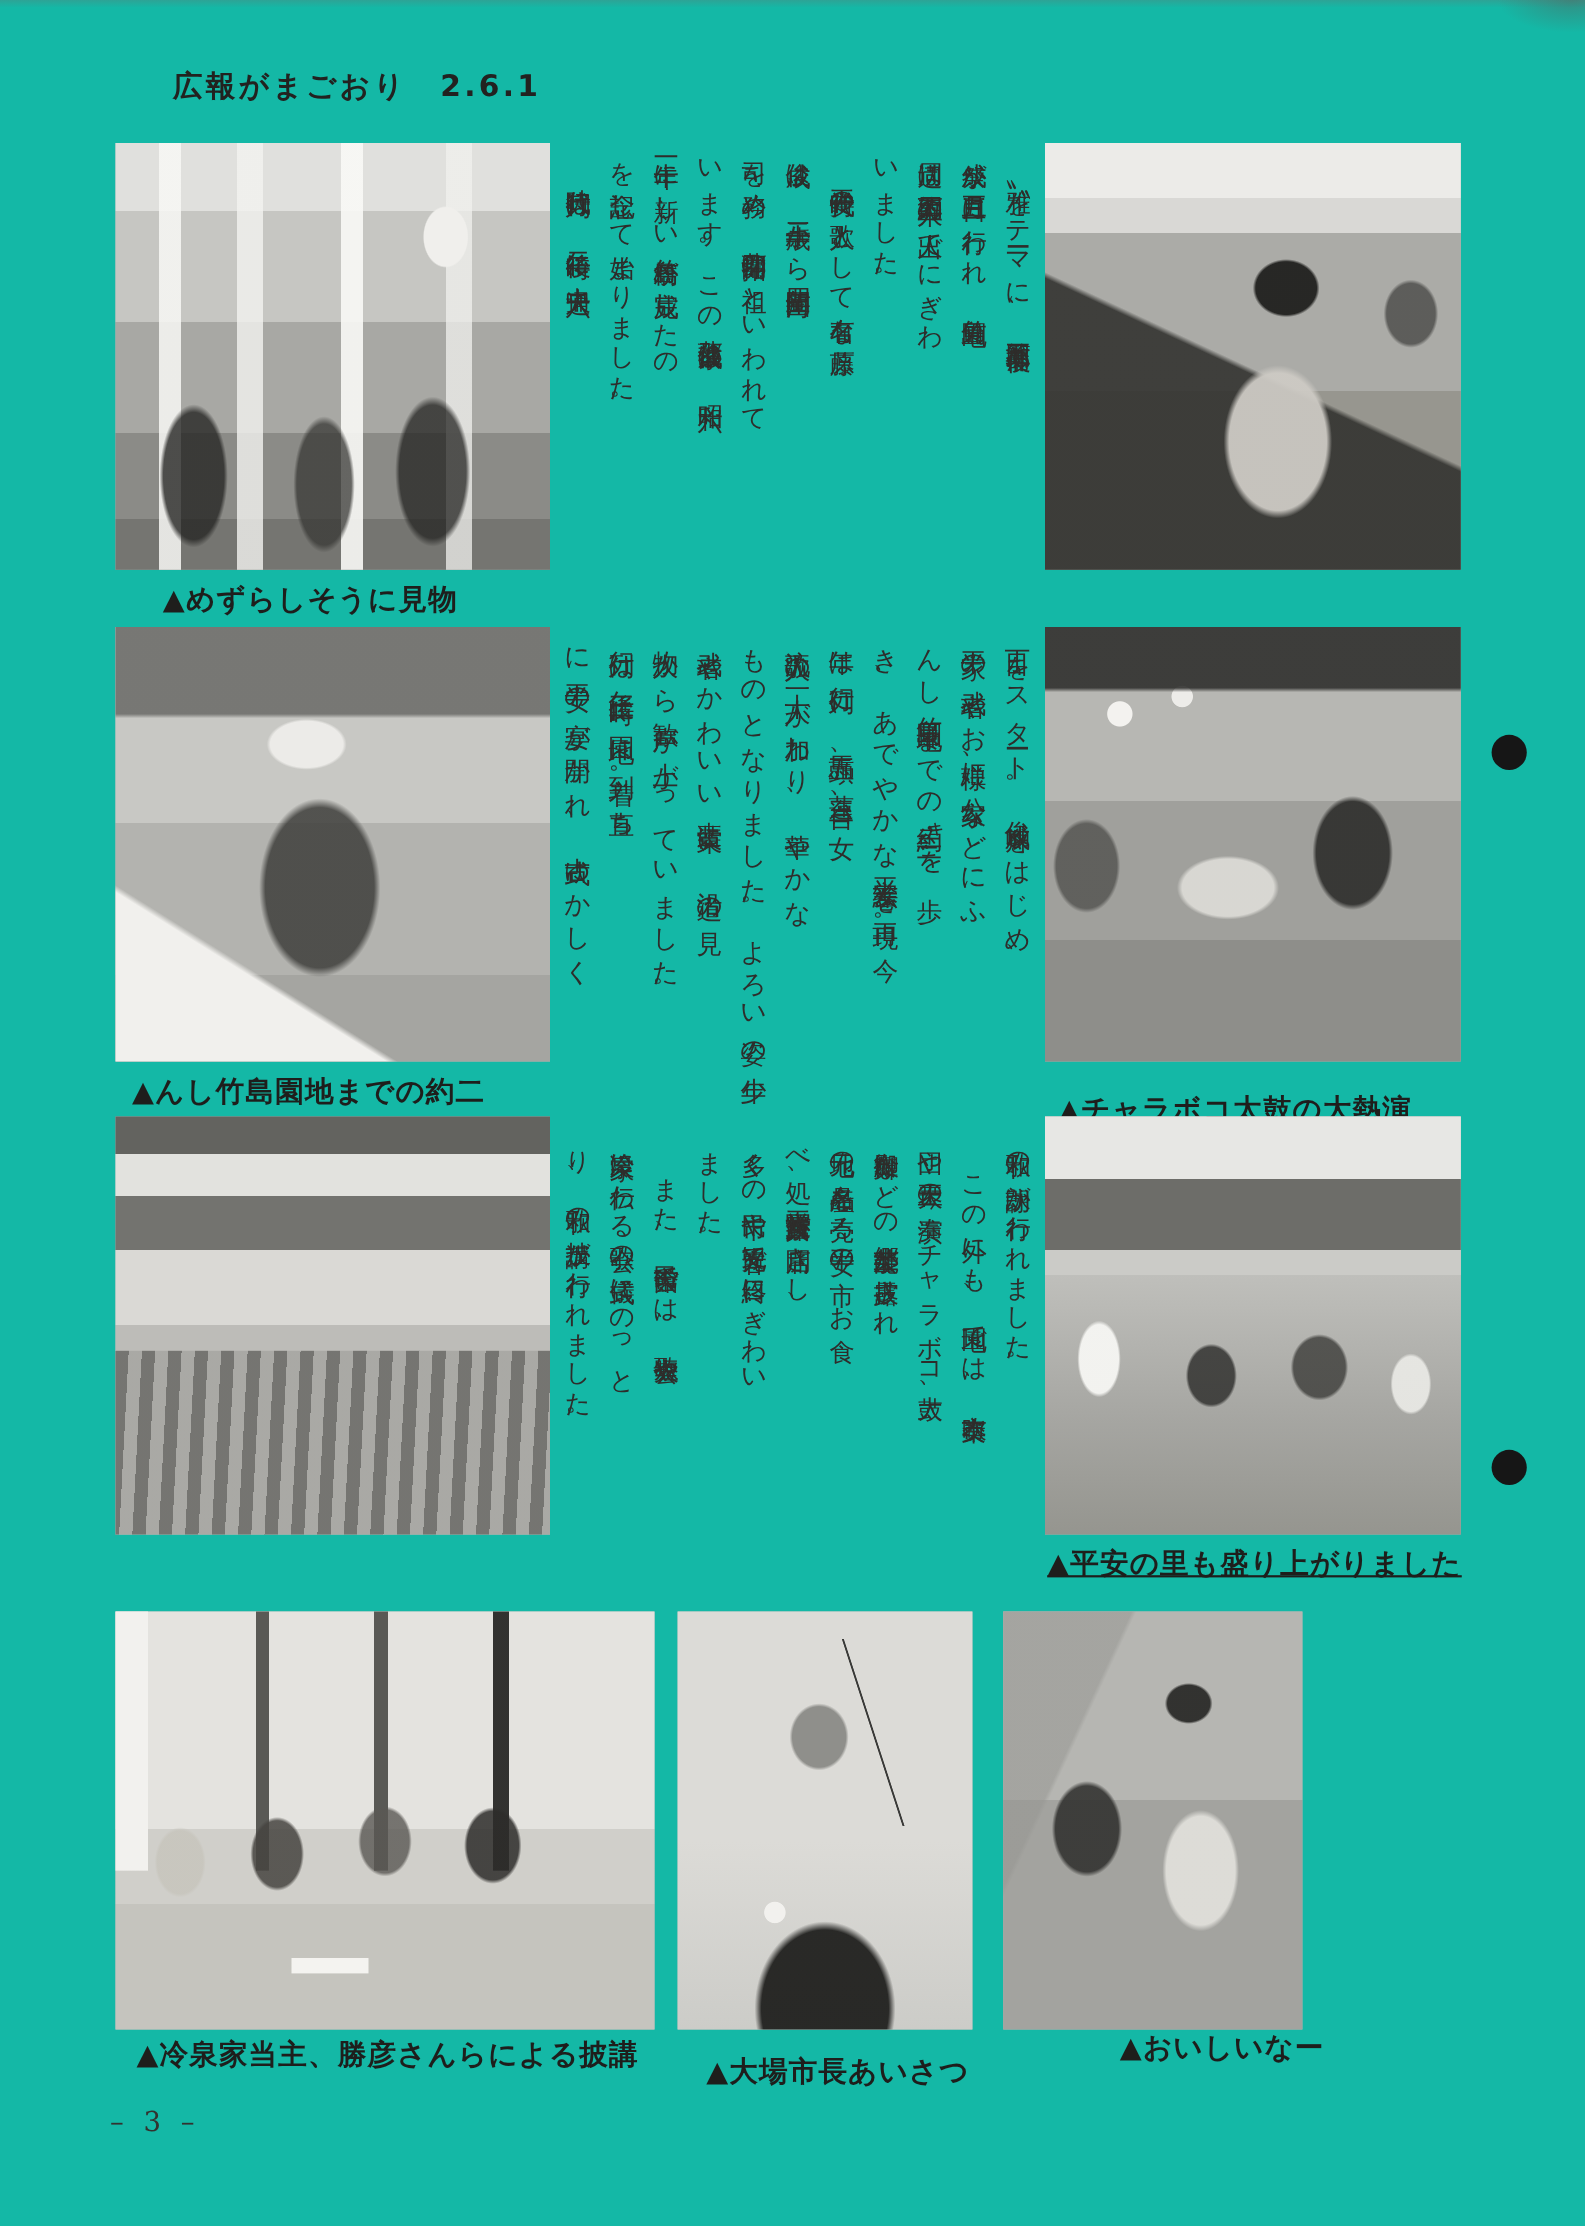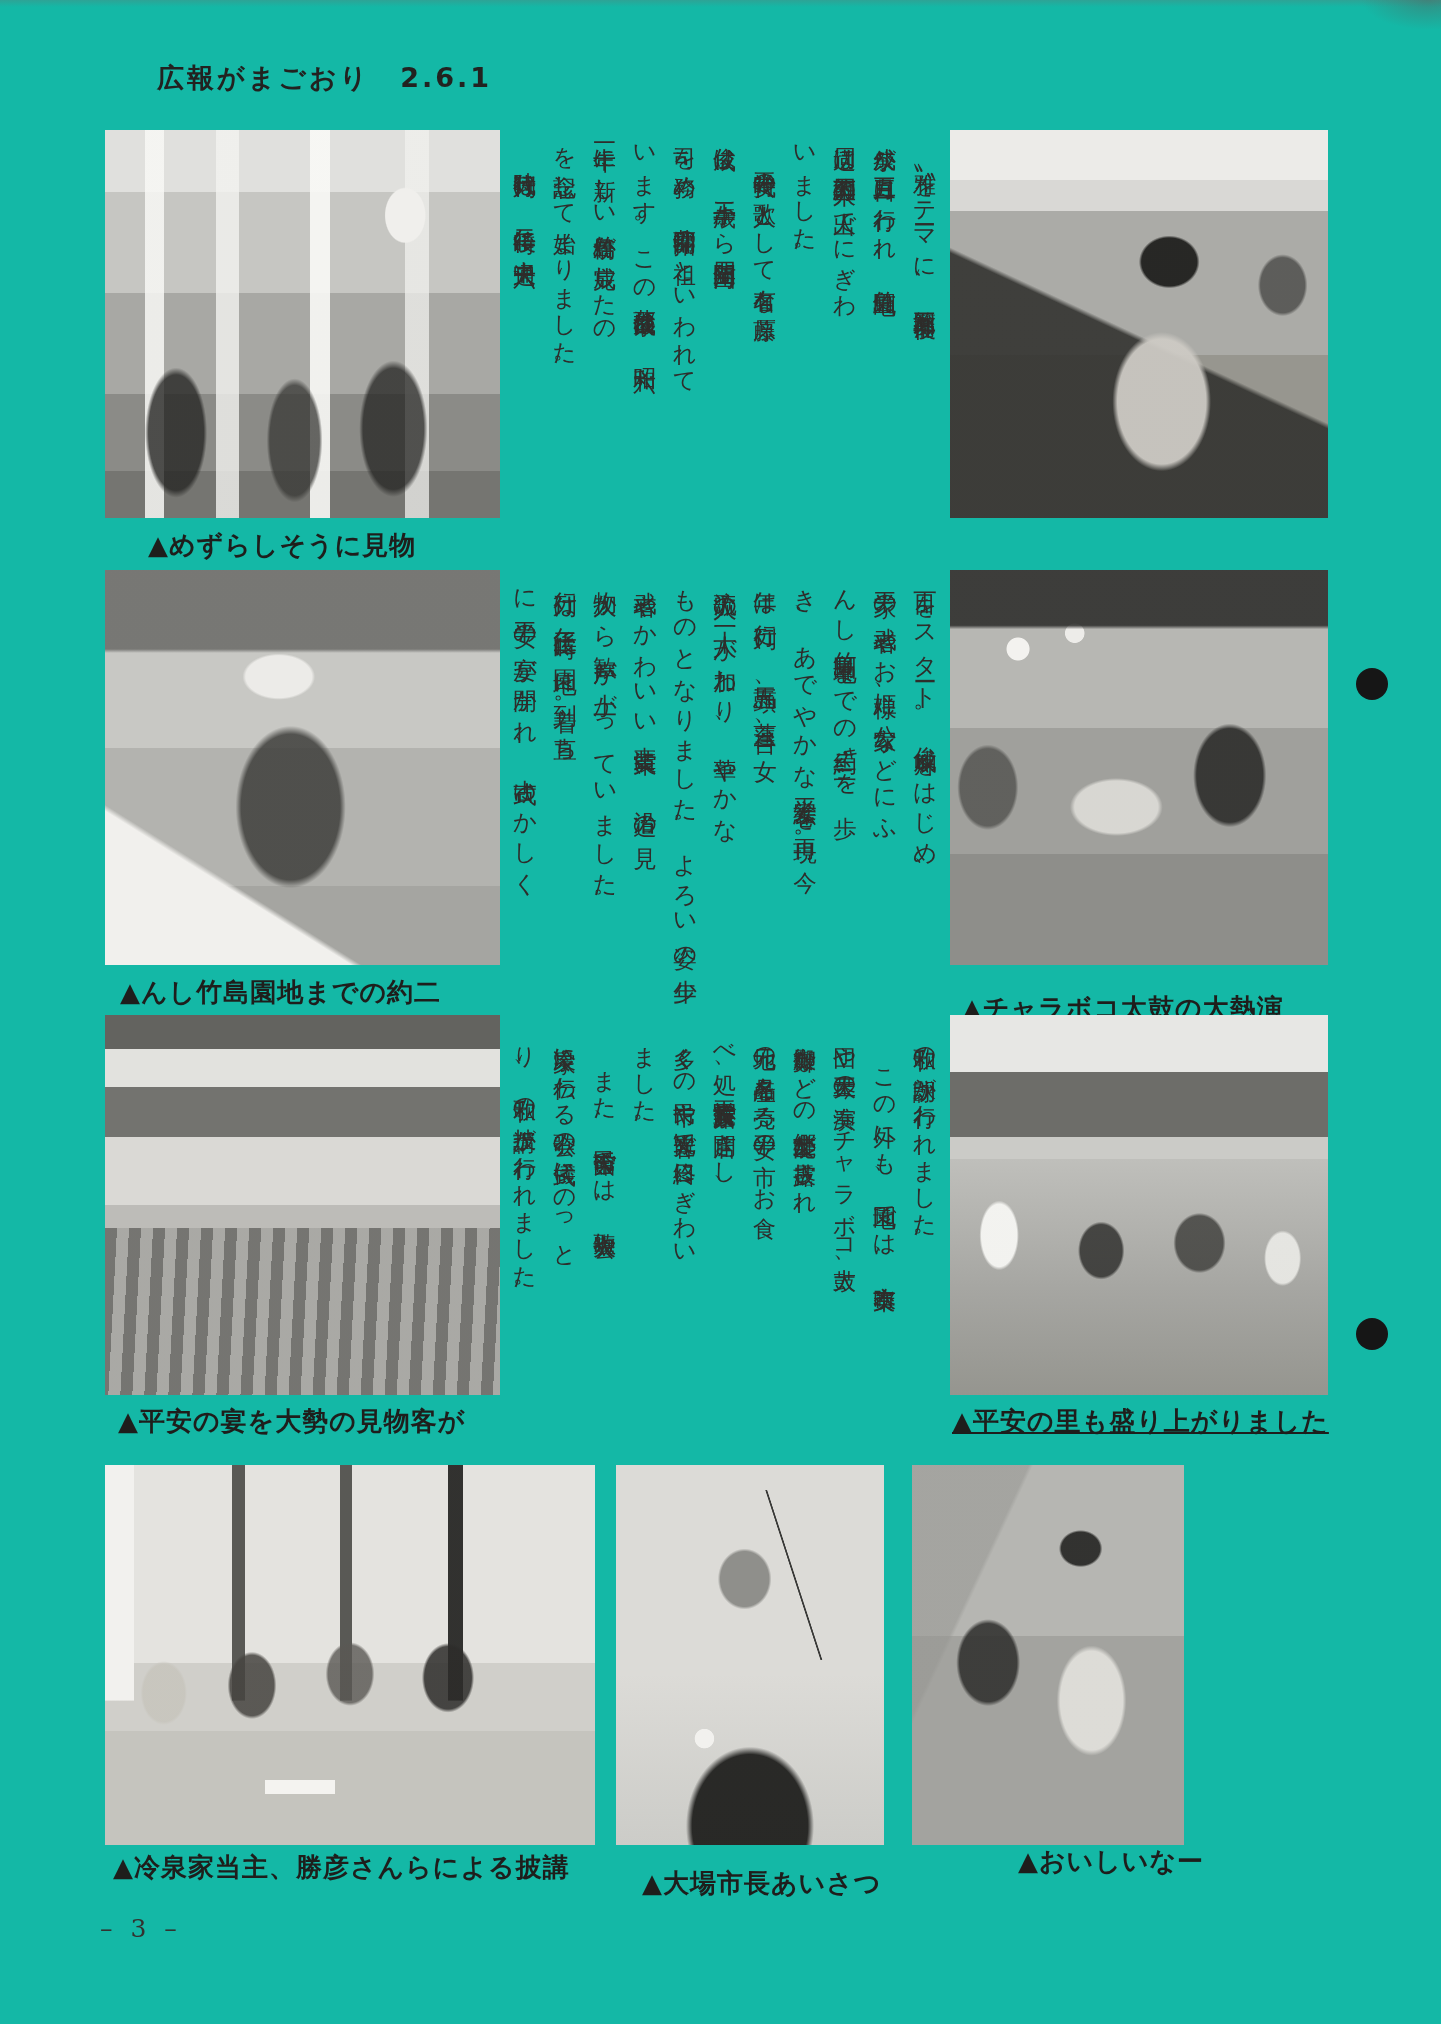--- a/index.html
+++ b/index.html
@@ -101,21 +101,21 @@
       radial-gradient(ellipse 60px 95px at 66% 62%, rgba(224,223,218,.95) 0 52%, rgba(224,223,218,0) 58%),
       linear-gradient(180deg, #b6b6b2 0 45%, #a3a39f 45% 100%);}
   
   .cap{
     position:absolute; font-family:"DejaVu Sans","Liberation Sans",sans-serif;
     font-weight:700; font-size:26px; letter-spacing:1px; color:#1e1e1c; white-space:nowrap;
   }
   .cap1{left:148px; top:528px;}  .cap2{left:985px; top:528px;margin-top:39px;}
   .cap3{left:120px; top:975px;}  .cap4{left:962px; top:975px;margin-top:16px;}
   .cap5{left:118px; top:1404px;} .cap6{left:952px; top:1404px;text-decoration:underline;}
-  .cap7{left:113px; top:1850px;text-align:right;} .cap8{left:642px; top:1866px;text-align:right;} .cap9{left:1018px; top:1844px;}
+  .cap7{left:124px; top:1850px;text-align:right;} .cap8{left:642px; top:1866px;text-align:right;} .cap9{left:1018px; top:1844px;}
   .regdot{position:absolute; left:1356px; width:32px; height:32px; border-radius:50%; background:#161616;}
   .dot1{top:668px;} .dot2{top:1318px;}
   .pagenum{position:absolute; left:100px; top:1914px; font-size:25px; letter-spacing:5px; color:#33322f;}
 </style>
 </head>
 <body>
 
 <div class="page">
   <div class="scan-top"></div>
   <div class="smudge-tr"></div>
@@ -166,21 +166,20 @@
       <div>御殿舞などの郷土芸能が披露され、</div>
       <div>地元の名産品を売る平安の市、お食</div>
       <div>べ処、平安貴族写真館が店開きし、</div>
       <div>多くの市民や観光客で終日にぎわい</div>
       <div>ました。</div>
       <div>　また、市民会館では、短歌大会や</div>
       <div>冷泉家に伝わる歌会の儀式にのっと</div>
       <div>り、和歌の披講が行われました。</div>
     </div>
   <div class="photo ph6"></div>
-  <div class="cap cap5">▲平安の宴を大勢の見物客が</div>
   <div class="cap cap6">▲平安の里も盛り上がりました</div>
 
   <div class="photo ph7"></div>
   <div class="photo ph8"></div>
   <div class="photo ph9"></div>
   <div class="cap cap7">▲冷泉家当主、勝彦さんらによる披講</div>
   <div class="cap cap8">▲大場市長あいさつ</div>
   <div class="cap cap9">▲おいしいなー</div>
 
   <div class="regdot dot1"></div>

